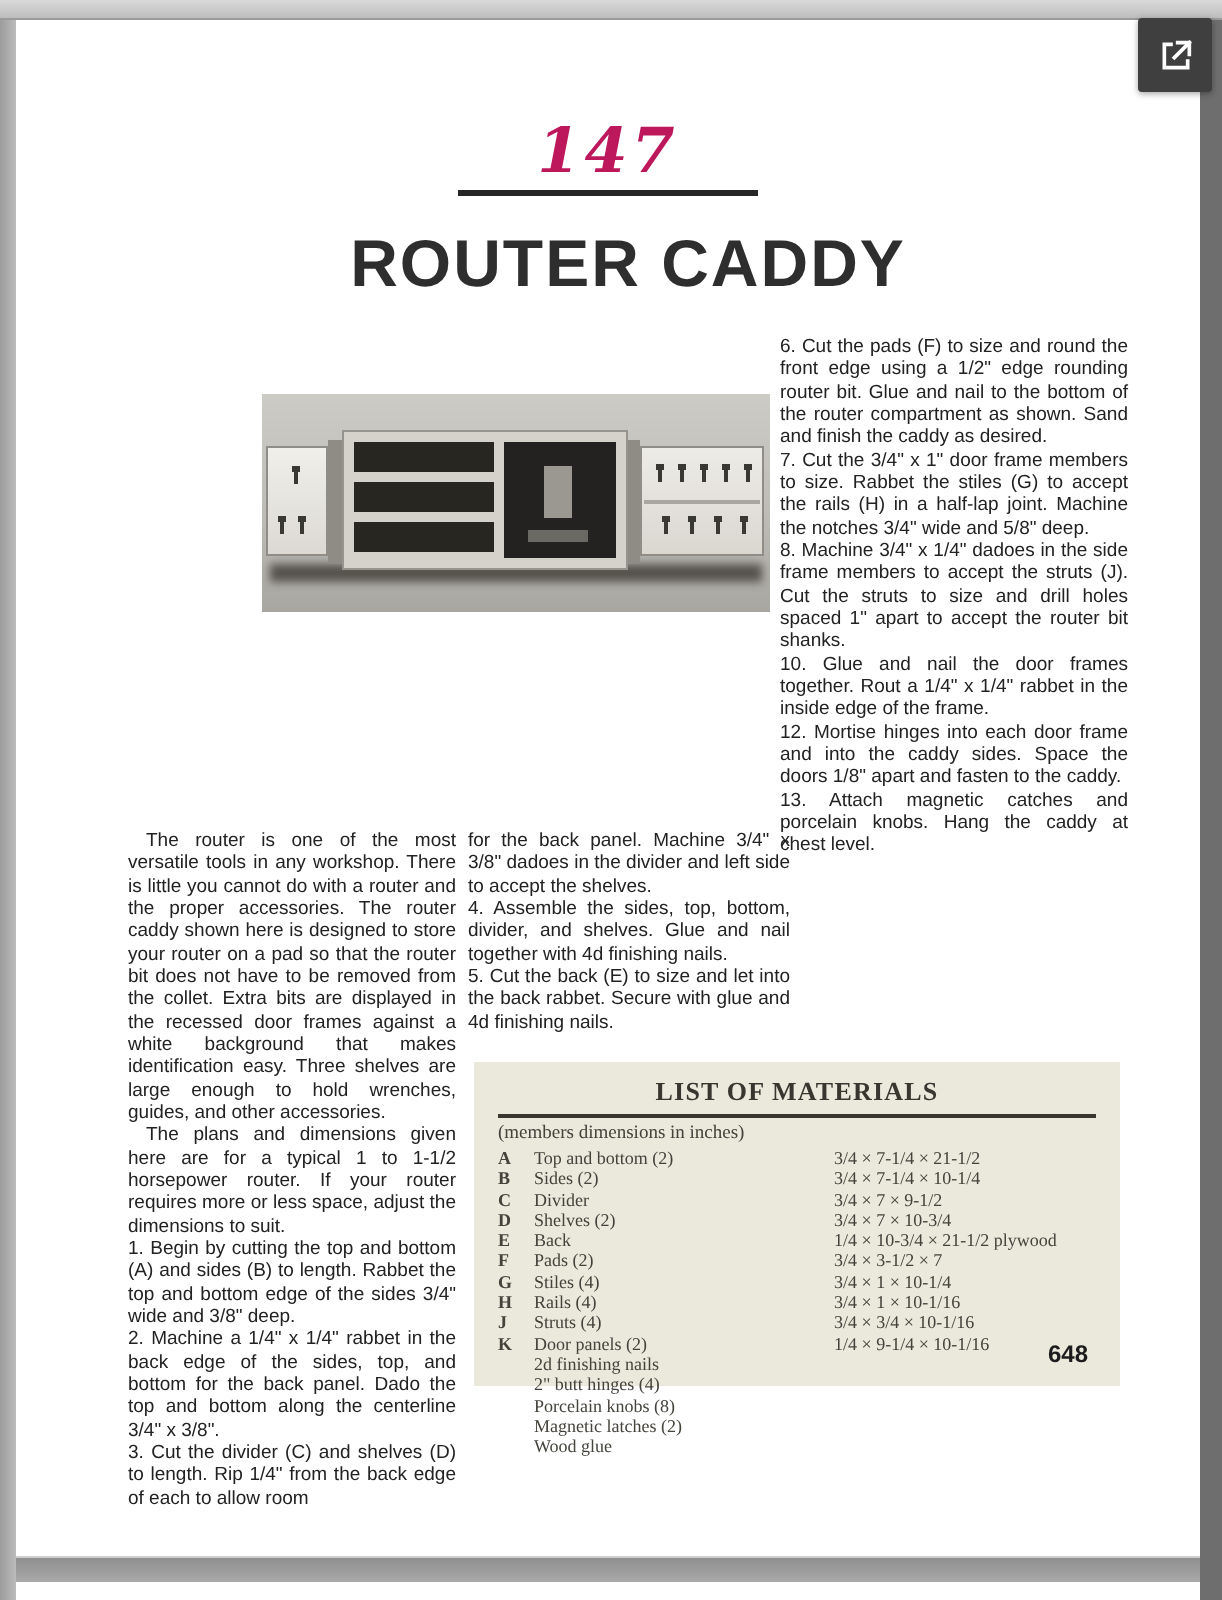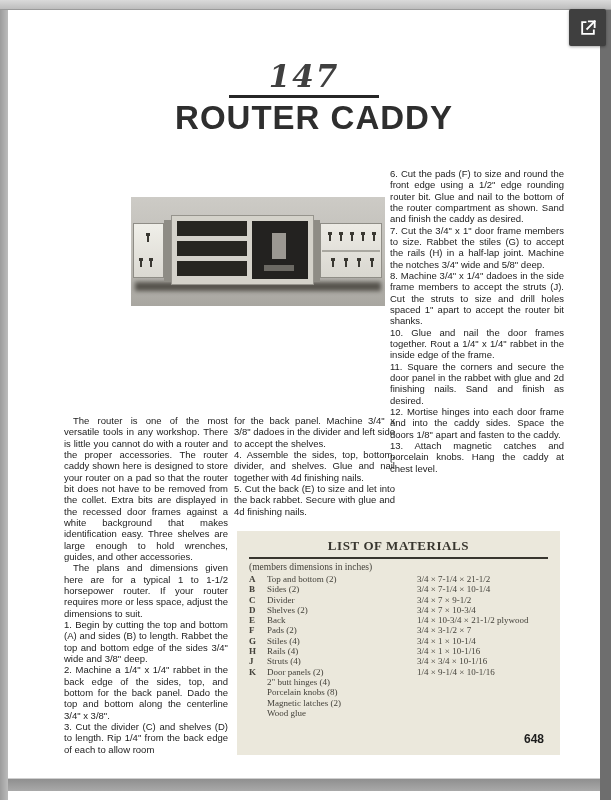--- a/index.html
+++ b/index.html
@@ -19,24 +19,24 @@
 
   .page { position:absolute; left:8px; top:10px; width:592px; height:768px; background:#ffffff; color:#2c2c2c; }
 
   .open-btn { position:absolute; left:569px; top:9px; width:37px; height:37px; background:#3f3f3f;
               border:none; border-radius:2px; display:flex; align-items:center; justify-content:center;
               box-shadow:0 1px 3px rgba(0,0,0,.35); cursor:pointer; }
   .open-btn svg { display:block; }
 
   
   .title-block { position:absolute; left:0; top:48px; width:100%; text-align:center; }
-  .plan-number { display:inline-block; font:italic bold 31px "DejaVu Serif", serif; color:#404040;
+  .plan-number { display:inline-block; font:italic bold 31px "DejaVu Serif", serif; color:#be185d;
                  padding:0 40px 1px; border-bottom:3px solid #262626; letter-spacing:2px; }
   .plan-title { font-family:"Liberation Sans", sans-serif; font-weight:bold; font-size:33px;
-                letter-spacing:1px; color:#2e2e2e; margin-top:1px;padding-left:20px; }
+                letter-spacing:1px; color:#2e2e2e; margin-top:15px;padding-left:20px; }
 
   
   .photo { position:absolute; left:123px; top:187px; width:254px; height:109px;
            background:linear-gradient(180deg,#cdcbc6 0%,#bebcb6 55%,#a8a6a0 100%); overflow:hidden; }
   .photo * { position:absolute; }
   .caddy-shadow { left:4px; top:85px; width:246px; height:9px; background:#56534d; filter:blur(2px); }
   .door-left { left:2px; top:26px; width:31px; height:55px;
                background:linear-gradient(#f0efe9,#dbd9d2); border:1px solid #8f8d86; }
   .hinge-left { left:33px; top:23px; width:7px; height:62px; background:#8e8c85; }
   .cabinet { left:40px; top:18px; width:143px; height:70px; background:#d4d2ca; border:1px solid #96948d; }
@@ -54,21 +54,21 @@
 
   
   .col { position:absolute; font-size:9.5px; line-height:11.33px; text-align:justify; color:#222; }
   .col p { margin:0; }
   .col p.indent { text-indent:9px; }
   .col-left   { left:56px;  top:405px; width:164px; }
   .col-middle { left:226px; top:405px; width:161px; }
   .col-right  { left:382px; top:158px; width:174px; }
 
   
-  .materials { position:absolute; left:229px; top:521px; width:323px; height:224px;
+  .materials { position:absolute; left:229px; top:521px; width:323px; height:162px;
                background:#ebe8dc; color:#44423b; font-family:"Liberation Serif", serif; padding:7px 12px 6px; }
   .materials-title { text-align:center; font-weight:bold; font-size:13px; letter-spacing:.6px;
                      color:#38362f; border-bottom:2px solid #38362f; padding-bottom:3px; }
   .materials-sub { font-size:9.5px; margin-top:3px; }
   .materials-rows { margin-top:2px; }
   .mrow { display:grid; grid-template-columns:18px 150px 1fr; font-size:9px; line-height:10.3px; }
   .mrow .k { font-weight:bold; }
   .folio { position:absolute; right:16px; bottom:9px; font-family:"Liberation Sans", sans-serif;
            font-weight:bold; font-size:12px; color:#1c1c1c;text-align:center; }
 </style>
@@ -133,21 +133,20 @@
       <p>for the back panel. Machine 3/4" x 3/8" dadoes in the divider and left side to accept the shelves.</p>
       <p>4. Assemble the sides, top, bottom, divider, and shelves. Glue and nail together with 4d finishing nails.</p>
       <p>5. Cut the back (E) to size and let into the back rabbet. Secure with glue and 4d finishing nails.</p>
     </div>
 
     <div class="col col-right">
       <p>6. Cut the pads (F) to size and round the front edge using a 1/2" edge rounding router bit. Glue and nail to the bottom of the router compartment as shown. Sand and finish the caddy as desired.</p>
       <p>7. Cut the 3/4" x 1" door frame members to size. Rabbet the stiles (G) to accept the rails (H) in a half-lap joint. Machine the notches 3/4" wide and 5/8" deep.</p>
       <p>8. Machine 3/4" x 1/4" dadoes in the side frame members to accept the struts (J). Cut the struts to size and drill holes spaced 1" apart to accept the router bit shanks.</p>
       <p>10. Glue and nail the door frames together. Rout a 1/4" x 1/4" rabbet in the inside edge of the frame.</p>
-      <p>11. Square the corners and secure the door panel in the rabbet with glue and 2d finishing nails. Sand and finish as desired.</p>
       <p>12. Mortise hinges into each door frame and into the caddy sides. Space the doors 1/8" apart and fasten to the caddy.</p>
       <p>13. Attach magnetic catches and porcelain knobs. Hang the caddy at chest level.</p>
     </div>
 
     <div class="materials">
       <div class="materials-title">LIST OF MATERIALS</div>
       <div class="materials-sub">(members dimensions in inches)</div>
       <div class="materials-rows">
         <div class="mrow">
             <span class="k">A</span>
@@ -191,20 +190,25 @@
           </div>
         <div class="mrow">
             <span class="k">J</span>
             <span>Struts (4)</span>
             <span>3/4 × 3/4 × 10-1/16</span>
           </div>
         <div class="mrow">
             <span class="k">K</span>
             <span>Door panels (2)</span>
             <span>1/4 × 9-1/4 × 10-1/16</span>
+          </div>
+        <div class="mrow">
+            <span class="k"></span>
+            <span>2d finishing nails</span>
+            <span></span>
           </div>
         <div class="mrow">
             <span class="k"></span>
             <span>2" butt hinges (4)</span>
             <span></span>
           </div>
         <div class="mrow">
             <span class="k"></span>
             <span>Porcelain knobs (8)</span>
             <span></span>

